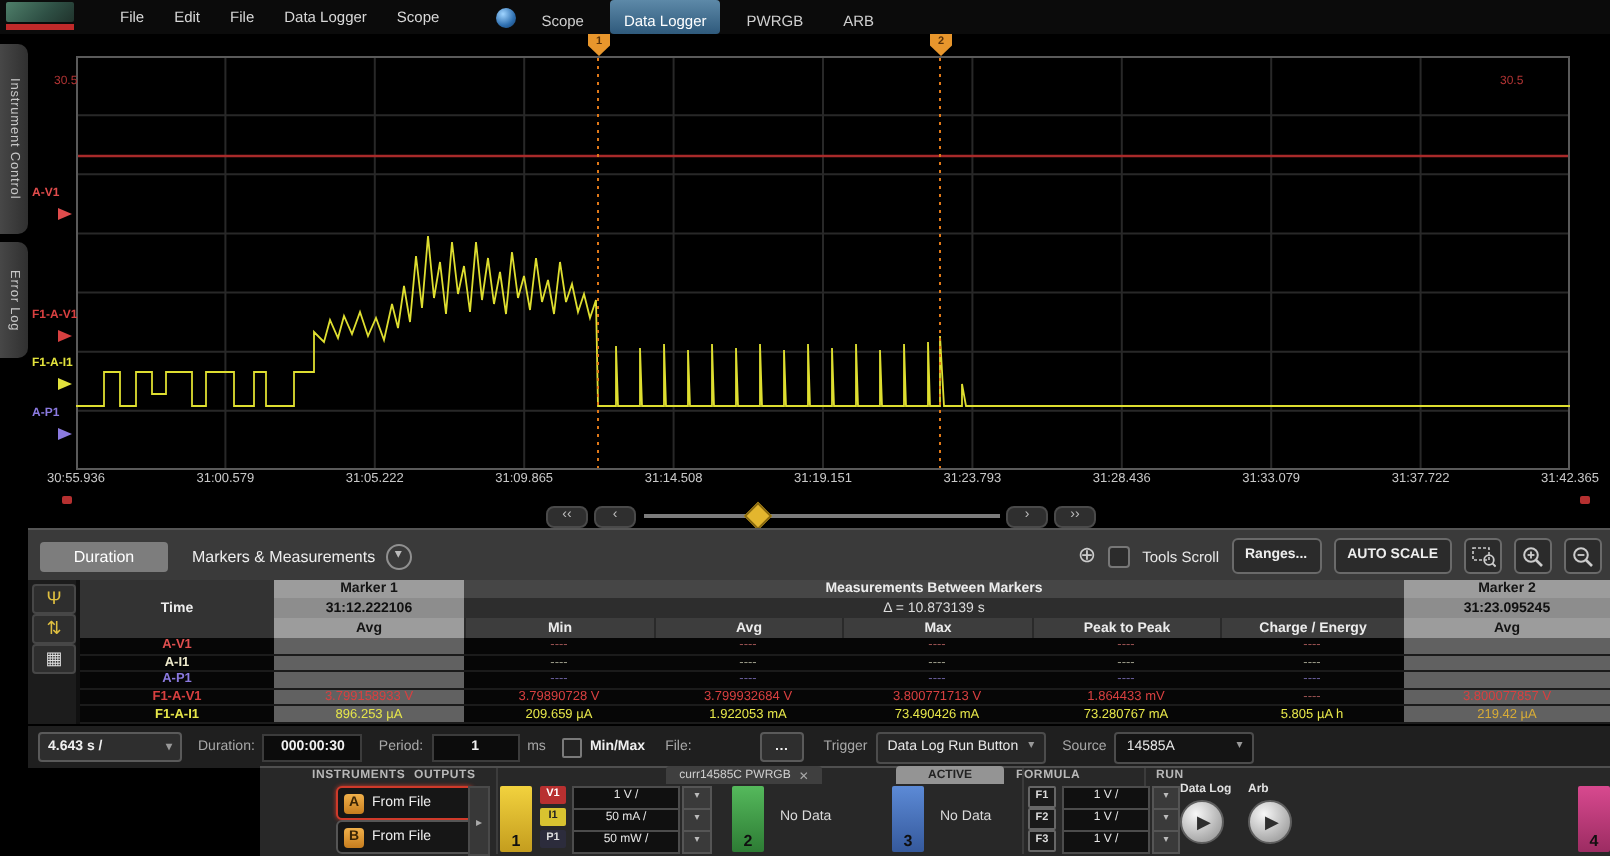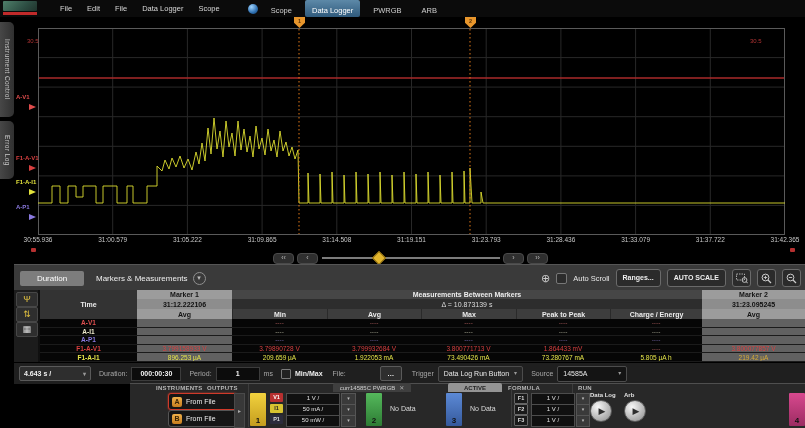--- a/index.html
+++ b/index.html
@@ -237,21 +237,21 @@
     <div class="sbtn" style="left:513px;">››</div>
   </div>
 
   <div class="abs toolbar">
     <div class="stoppedbtn">Duration</div>
     <div class="panel-title">Markers &amp; Measurements</div>
     <div class="chev-circle">▾</div>
     <div class="tb-right">
       <span class="panicon">⊕</span>
       <span class="as-toggle"></span>
-      <span class="as-label">Auto Scroll</span>
+      <span class="as-label">Tools Scroll</span>
       <div class="tbbtn">Ranges...</div>
       <div class="tbbtn">AUTO SCALE</div>
       <div class="iconbtn">
         <svg width="12" height="11" viewBox="0 0 12 11">
             <rect x="0.5" y="1" width="8" height="6" fill="none" stroke="#ccc" stroke-dasharray="1.5,1" stroke-width="0.8"></rect>
             <circle cx="8.5" cy="7" r="2.4" fill="none" stroke="#ccc" stroke-width="0.9"></circle>
             <line x1="10.2" y1="8.7" x2="11.8" y2="10.3" stroke="#ccc" stroke-width="1"></line>
           </svg>
       </div>
       <div class="iconbtn">

